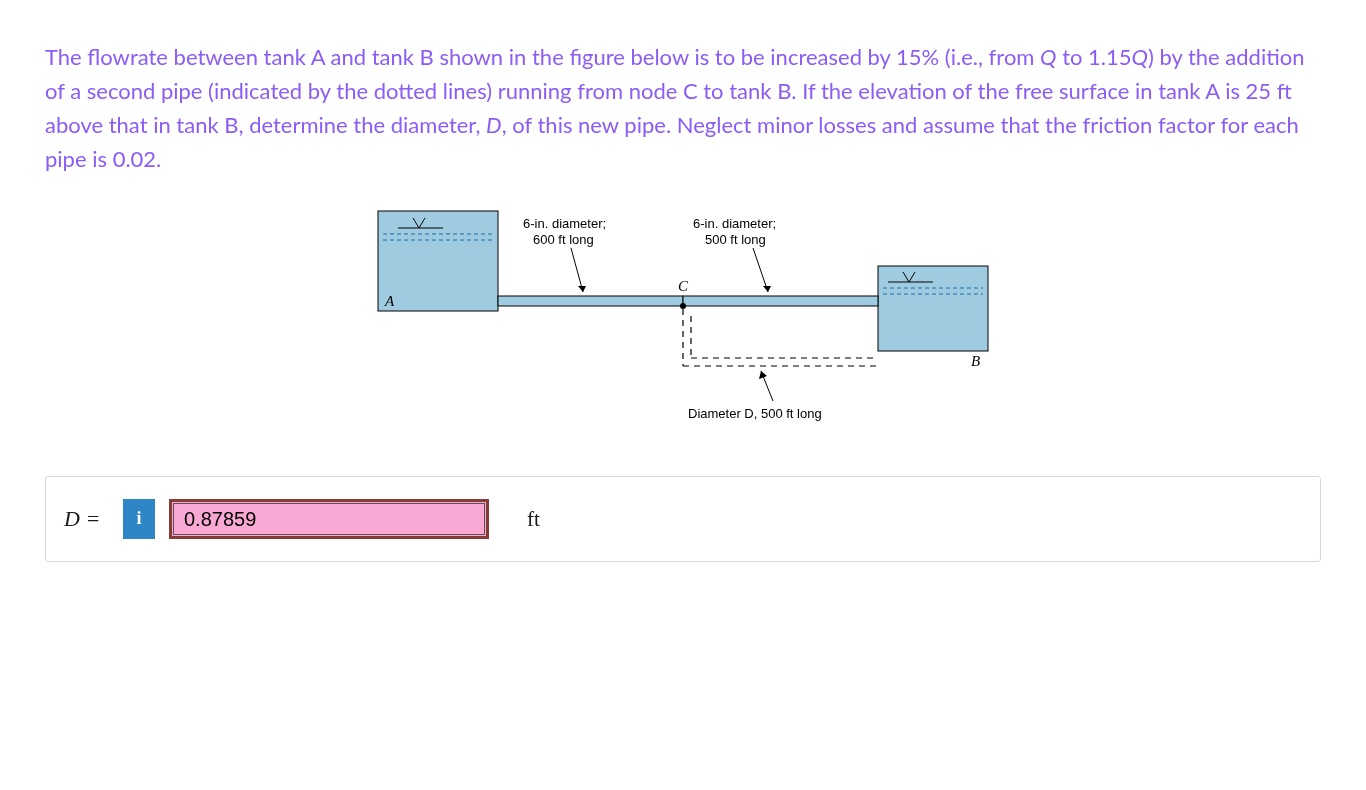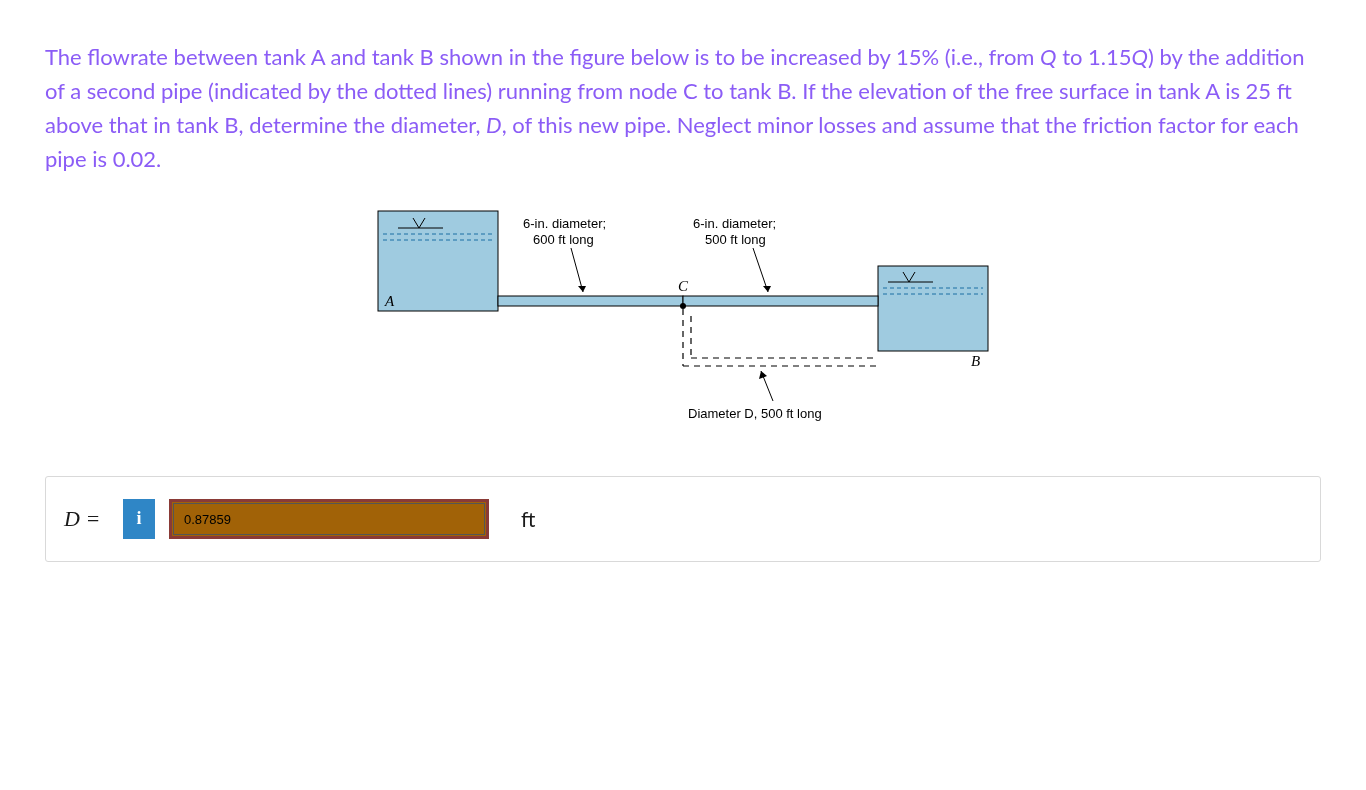--- a/index.html
+++ b/index.html
@@ -67,28 +67,29 @@
     font-weight: bold;
     font-size: 18px;
   }
   .value-input {
     width: 320px;
     height: 40px;
     border: 3px solid #8a3a36;
     outline: 1px solid #555;
     outline-offset: -5px;
     padding: 0 8px 0 12px;
-    font-size: 13px;
+    font-size: 20px;
     font-family: Arial, sans-serif;
     box-sizing: border-box;
-    background:#a16207;
+    background:#f9a8d4;
   }
   .unit {
-    margin-left: 18px;
+    margin-left: 24px;
     font-size: 21px;
+    font-family: Liberation Serif, serif;
   }
 </style>
 </head>
 <body>
 
 <div class="problem-text">
   <span>The flowrate between tank A and tank B shown in the figure below is to be increased by 15% (i.e., from </span><em>Q</em><span> to 1.15</span><em>Q</em><span>) by the addition of a second pipe (indicated by the dotted lines) running from node C to tank B. If the elevation of the free surface in tank A is 25 ft above that in tank B, determine the diameter, </span><em>D</em><span>, of this new pipe. Neglect minor losses and assume that the friction factor for each pipe is 0.02.</span>
 </div>
 
 <div class="figure">

